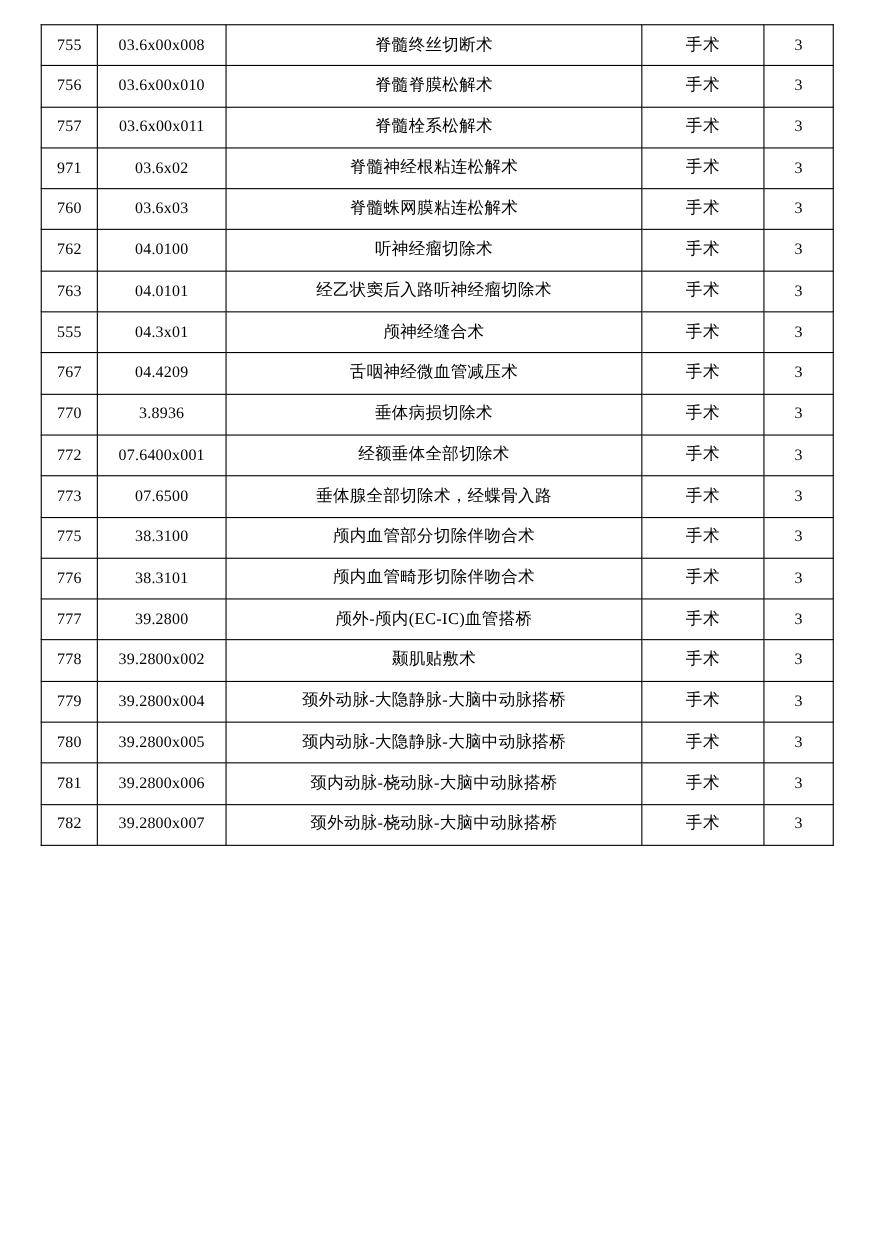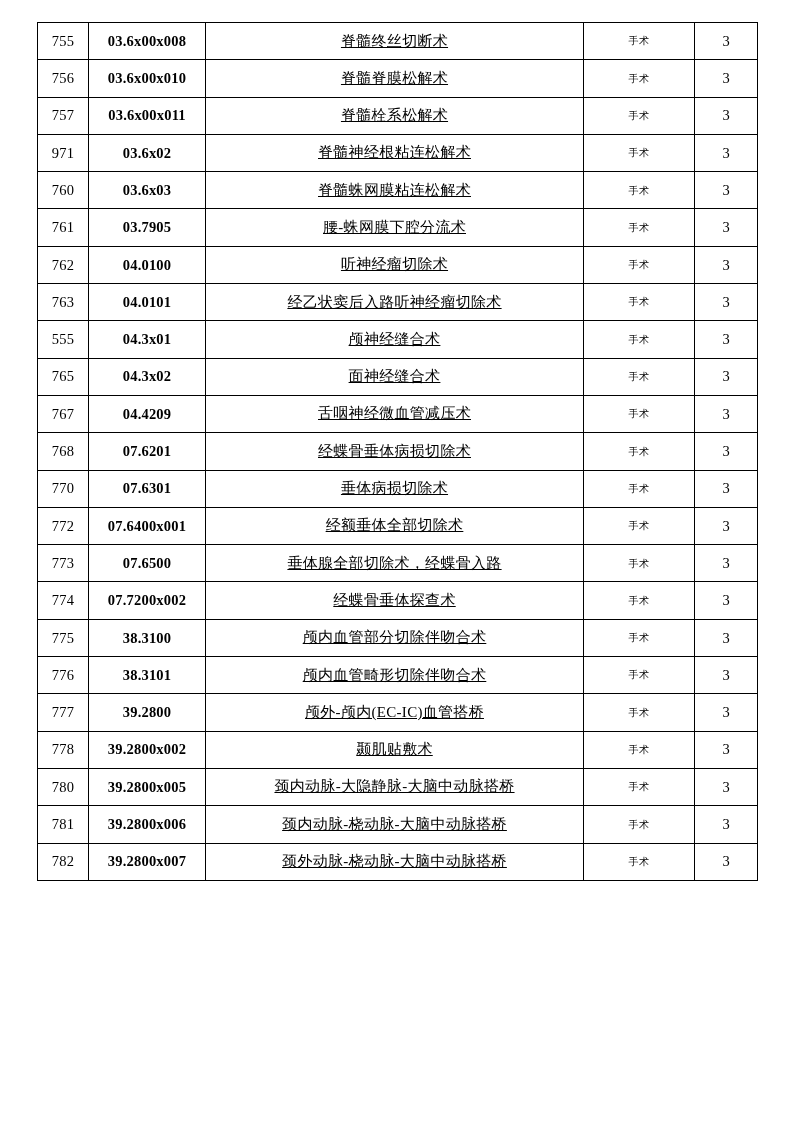--- a/index.html
+++ b/index.html
@@ -51,29 +51,27 @@
     white-space: nowrap;
     overflow: hidden;
   }
   td.seq {
     font-size: 14.5px;
     letter-spacing: 0.2px;
   }
   td.code {
     font-size: 14.5px;
     letter-spacing: 0.2px;
-    font-weight: bold;
   }
   td.name {
     font-size: 15px;
     letter-spacing: 0.3px;
-    text-decoration: underline;
   }
   td.type {
-    font-size: 10px;
+    font-size: 15px;
     letter-spacing: 0.5px;
   }
   td.level {
     font-size: 14.5px;
   }
 </style>
 </head>
 <body>
 
 <div class="page">
@@ -116,27 +114,20 @@
             <td class="level">3</td>
           </tr>
           <tr>
             <td class="seq">760</td>
             <td class="code">03.6x03</td>
             <td class="name">脊髓蛛网膜粘连松解术</td>
             <td class="type">手术</td>
             <td class="level">3</td>
           </tr>
           <tr>
-            <td class="seq">761</td>
-            <td class="code">03.7905</td>
-            <td class="name">腰-蛛网膜下腔分流术</td>
-            <td class="type">手术</td>
-            <td class="level">3</td>
-          </tr>
-          <tr>
             <td class="seq">762</td>
             <td class="code">04.0100</td>
             <td class="name">听神经瘤切除术</td>
             <td class="type">手术</td>
             <td class="level">3</td>
           </tr>
           <tr>
             <td class="seq">763</td>
             <td class="code">04.0101</td>
             <td class="name">经乙状窦后入路听神经瘤切除术</td>
@@ -144,69 +135,48 @@
             <td class="level">3</td>
           </tr>
           <tr>
             <td class="seq">555</td>
             <td class="code">04.3x01</td>
             <td class="name">颅神经缝合术</td>
             <td class="type">手术</td>
             <td class="level">3</td>
           </tr>
           <tr>
-            <td class="seq">765</td>
-            <td class="code">04.3x02</td>
-            <td class="name">面神经缝合术</td>
-            <td class="type">手术</td>
-            <td class="level">3</td>
-          </tr>
-          <tr>
             <td class="seq">767</td>
             <td class="code">04.4209</td>
             <td class="name">舌咽神经微血管减压术</td>
             <td class="type">手术</td>
             <td class="level">3</td>
           </tr>
           <tr>
-            <td class="seq">768</td>
-            <td class="code">07.6201</td>
-            <td class="name">经蝶骨垂体病损切除术</td>
-            <td class="type">手术</td>
-            <td class="level">3</td>
-          </tr>
-          <tr>
             <td class="seq">770</td>
-            <td class="code">07.6301</td>
+            <td class="code">3.8936</td>
             <td class="name">垂体病损切除术</td>
             <td class="type">手术</td>
             <td class="level">3</td>
           </tr>
           <tr>
             <td class="seq">772</td>
             <td class="code">07.6400x001</td>
             <td class="name">经额垂体全部切除术</td>
             <td class="type">手术</td>
             <td class="level">3</td>
           </tr>
           <tr>
             <td class="seq">773</td>
             <td class="code">07.6500</td>
             <td class="name">垂体腺全部切除术，经蝶骨入路</td>
             <td class="type">手术</td>
             <td class="level">3</td>
           </tr>
           <tr>
-            <td class="seq">774</td>
-            <td class="code">07.7200x002</td>
-            <td class="name">经蝶骨垂体探查术</td>
-            <td class="type">手术</td>
-            <td class="level">3</td>
-          </tr>
-          <tr>
             <td class="seq">775</td>
             <td class="code">38.3100</td>
             <td class="name">颅内血管部分切除伴吻合术</td>
             <td class="type">手术</td>
             <td class="level">3</td>
           </tr>
           <tr>
             <td class="seq">776</td>
             <td class="code">38.3101</td>
             <td class="name">颅内血管畸形切除伴吻合术</td>
@@ -217,20 +187,27 @@
             <td class="seq">777</td>
             <td class="code">39.2800</td>
             <td class="name">颅外-颅内(EC-IC)血管搭桥</td>
             <td class="type">手术</td>
             <td class="level">3</td>
           </tr>
           <tr>
             <td class="seq">778</td>
             <td class="code">39.2800x002</td>
             <td class="name">颞肌贴敷术</td>
+            <td class="type">手术</td>
+            <td class="level">3</td>
+          </tr>
+          <tr>
+            <td class="seq">779</td>
+            <td class="code">39.2800x004</td>
+            <td class="name">颈外动脉-大隐静脉-大脑中动脉搭桥</td>
             <td class="type">手术</td>
             <td class="level">3</td>
           </tr>
           <tr>
             <td class="seq">780</td>
             <td class="code">39.2800x005</td>
             <td class="name">颈内动脉-大隐静脉-大脑中动脉搭桥</td>
             <td class="type">手术</td>
             <td class="level">3</td>
           </tr>

